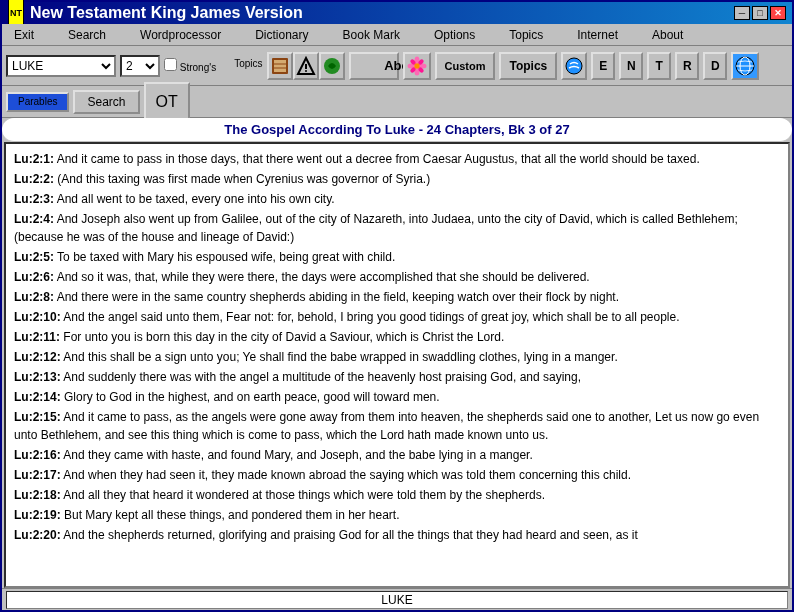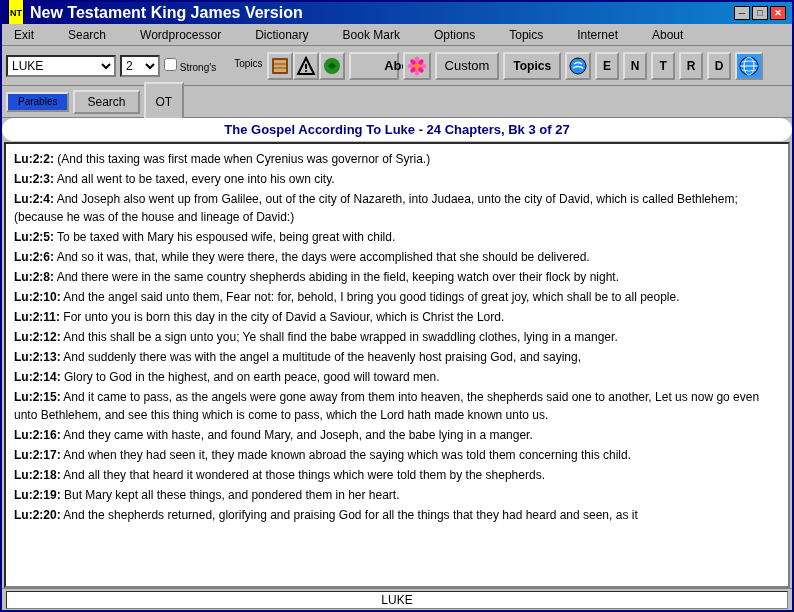--- a/index.html
+++ b/index.html
@@ -114,23 +114,23 @@
       align-items: center;
       justify-content: center;
       cursor: pointer;
       font-size: 14px;
     }
     .custom-btn {
       height: 28px;
       padding: 2px 8px;
       background: #c0c0c0;
       border: 2px outset #e0e0e0;
-      font-size: 13px;
-      cursor: pointer;
-      font-weight: normal;
+      font-size: 11px;
+      cursor: pointer;
+      font-weight: bold;
     }
     .topics-btn {
       height: 28px;
       padding: 2px 8px;
       background: #c0c0c0;
       border: 2px outset #e0e0e0;
       font-size: 12px;
       cursor: pointer;
       font-weight: bold;
     }
@@ -259,21 +259,21 @@
       background: #1d4ed8;
       border: 2px outset #e0e0e0;
       font-size: 10px;
       cursor: pointer;
     }
     .ot-btn {
       height: 40px;
       padding: 2px 10px;
       background: #c0c0c0;
       border: 2px outset #e0e0e0;
-      font-size: 12px;
+      font-size: 16px;
       cursor: pointer;
     }
   </style>
 </head>
 <body>
 
 <div class="window">
 
   <div class="title-bar">
     <div class="title-bar-left">
@@ -390,20 +390,21 @@
 
   <div class="search-bar">
     <button class="parables-btn">Parables</button>
     <button class="search-btn">Search</button>
     <button class="ot-btn">OT</button>
   </div>
 
   <div class="content-area">
     <div class="chapter-title">The Gospel According To Luke - 24 Chapters, Bk 3 of 27</div>
     <div class="scripture-area" id="scripture-area">
+    <p><strong>Lu:2:1:</strong> And it came to pass in those days, that there went out a decree from Caesar Augustus, that all the world should be taxed.</p>
         <p><strong>Lu:2:2:</strong> (And this taxing was first made when Cyrenius was governor of Syria.)</p>
         <p><strong>Lu:2:3:</strong> And all went to be taxed, every one into his own city.</p>
         <p><strong>Lu:2:4:</strong> And Joseph also went up from Galilee, out of the city of Nazareth, into Judaea, unto the city of David, which is called Bethlehem; (because he was of the house and lineage of David:)</p>
         <p><strong>Lu:2:5:</strong> To be taxed with Mary his espoused wife, being great with child.</p>
         <p><strong>Lu:2:6:</strong> And so it was, that, while they were there, the days were accomplished that she should be delivered.</p>
         <p><strong>Lu:2:8:</strong> And there were in the same country shepherds abiding in the field, keeping watch over their flock by night.</p>
         <p><strong>Lu:2:10:</strong> And the angel said unto them, Fear not: for, behold, I bring you good tidings of great joy, which shall be to all people.</p>
         <p><strong>Lu:2:11:</strong> For unto you is born this day in the city of David a Saviour, which is Christ the Lord.</p>
         <p><strong>Lu:2:12:</strong> And this shall be a sign unto you; Ye shall find the babe wrapped in swaddling clothes, lying in a manger.</p>
         <p><strong>Lu:2:13:</strong> And suddenly there was with the angel a multitude of the heavenly host praising God, and saying,</p>

